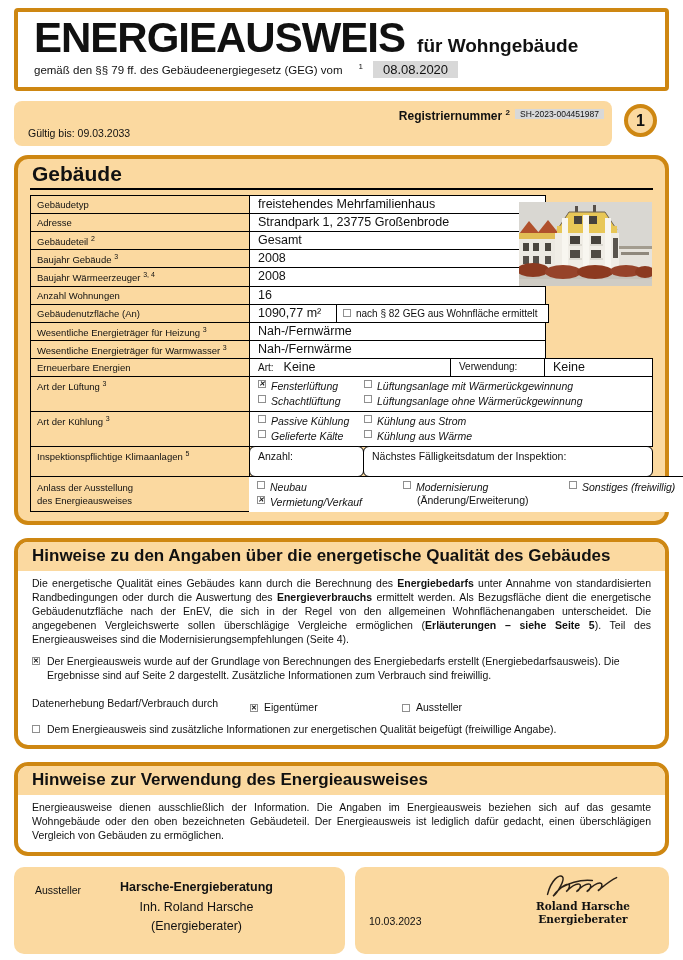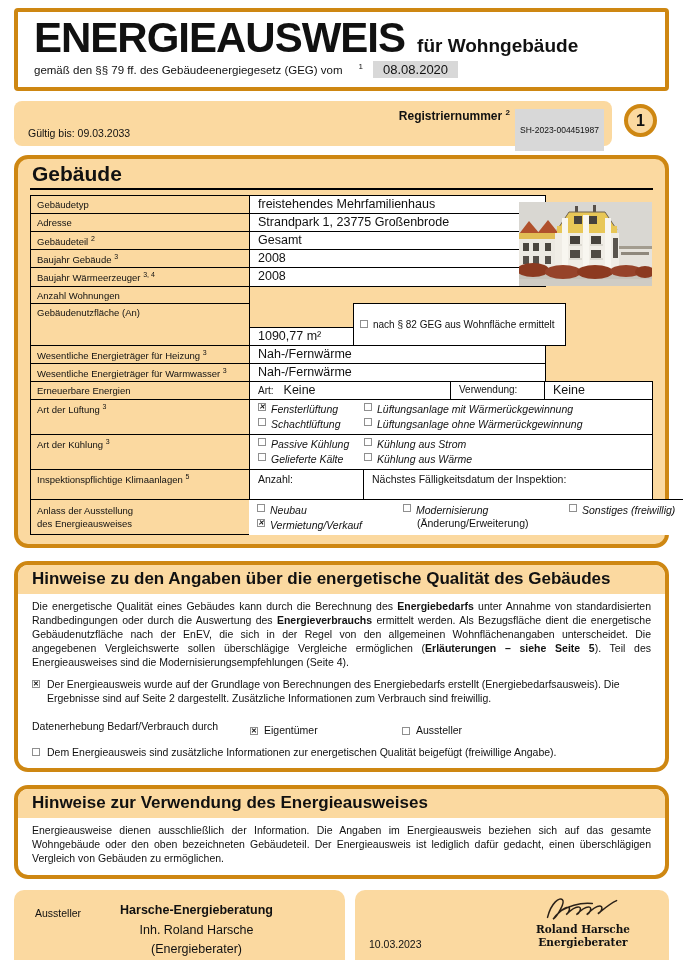--- a/index.html
+++ b/index.html
@@ -23,53 +23,53 @@
   .title-suffix{font-size:19px;font-weight:bold;}
   .law-line{display:flex;align-items:center;font-size:11.5px;margin-top:1px;}
   .law-sup{font-size:8px;vertical-align:super;margin:0 10px 0 16px;position:relative;top:-3px;}
   .law-date{background:var(--gray);padding:1px 10px;font-size:13px;}
 
   .band-row{display:flex;align-items:flex-start;gap:12px;margin-top:10px;}
   .band{position:relative;flex:1;height:45px;background:var(--panel);border-radius:8px;max-width:598px;}
   .valid{position:absolute;left:14px;bottom:7px;font-size:10.5px;}
   .reg-label{position:absolute;top:7px;right:102px;font-weight:bold;font-size:12px;}
   .reg-label sup{font-size:8px;}
-  .reg-num{position:absolute;top:8px;right:8px;background:var(--gray);font-size:8.5px;padding:16px 5px;}
+  .reg-num{position:absolute;top:8px;right:8px;background:var(--gray);font-size:8.5px;padding:0 5px;}
   .page-circle{width:33px;height:33px;border:4px solid var(--accent);border-radius:50%;
     background:var(--panel);display:flex;align-items:center;justify-content:center;
     font-weight:bold;font-size:16px;margin-top:3px;flex:none;}
 
   
   .sec{border:4px solid var(--accent);border-radius:14px;}
   .gebaeude{margin-top:9px;background:var(--panel);padding:3px 12px 9px;}
   .sec-title{font-size:21px;font-weight:bold;padding:0 2px 2px;border-bottom:2px solid #000;}
   .g-body{margin-top:6px;position:relative;}
   .photo{position:absolute;top:7px;right:1px;width:133px;height:84px;}
   .photo svg{display:block;}
 
   .g-row{display:flex;margin-top:-1px;}
   .g-label{width:220px;background:var(--panel);border:1px solid #000;font-size:9.5px;
     padding:3px 6px 2px;flex:none;}
   .g-label sup{font-size:7px;}
   .g-val{background:#fff;border:1px solid #000;margin-left:-1px;font-size:12.5px;
     padding:1px 8px 2px;min-height:18.5px;}
   .narrow{width:297px;}
-  .area-val{width:105px;margin-top:24px;}
+  .area-val{width:88px;}
   .check-cell{width:213px;display:flex;align-items:center;gap:5px;font-size:10px;padding:1px 6px;}
   .art-cell{width:202px;display:flex;align-items:baseline;gap:10px;}
   .art-small{font-size:10px;}
   .use-label{width:95px;font-size:10px;display:flex;align-items:center;}
   .use-val{flex:1;}
   .opts{flex:1;display:flex;padding:3px 8px 4px;font-size:10.5px;}
   .opt-col{display:flex;flex-direction:column;gap:3px;}
   .col-a{width:106px;flex:none;}
   .opt{display:flex;align-items:flex-start;gap:5px;white-space:nowrap;font-style:italic;}
   .count-cell{width:115px;font-size:10.5px;padding-top:3px;}
   .due-cell{flex:1;font-size:10.5px;padding-top:3px;}
-  .tall .g-val{min-height:31px;}
+  .tall .g-val{min-height:31px;border-radius:6px;}
   .occ-label{display:flex;flex-direction:column;justify-content:center;gap:2px;min-height:33px;}
   .occ-vals{flex:1;background:#fff;margin-left:-1px;border-top:1px solid #000;
     display:flex;padding:4px 8px;font-size:10.5px;}
   .occ-c1{width:146px;flex:none;display:flex;flex-direction:column;gap:3px;}
   .occ-c2{width:166px;flex:none;display:flex;flex-direction:column;gap:1px;}
   .occ-c3{flex:1;}
   .occ-sub{padding-left:14px;}
 
   .cb{display:inline-flex;width:8px;height:8px;border:1px solid #8f8f8f;background:#fff;
     align-items:center;justify-content:center;font-size:7px;line-height:1;font-weight:bold;
@@ -194,20 +194,21 @@
       <div class="g-row">
         <div class="g-label"><span>Baujahr Gebäude</span> <sup>3</sup></div>
         <div class="g-val narrow">2008</div>
       </div>
       <div class="g-row">
         <div class="g-label"><span>Baujahr Wärmeerzeuger</span> <sup>3, 4</sup></div>
         <div class="g-val narrow">2008</div>
       </div>
       <div class="g-row">
         <div class="g-label"><span>Anzahl Wohnungen</span></div>
+        <div class="g-val narrow">16</div>
       </div>
       <div class="g-row">
         <div class="g-label"><span>Gebäudenutzfläche (An)</span></div>
         <div class="g-val area-val">1090,77 m²</div>
         <div class="g-val check-cell">
           <span class="cb"></span>
           <span>nach § 82 GEG aus Wohnfläche ermittelt</span>
         </div>
       </div>
       <div class="g-row">

